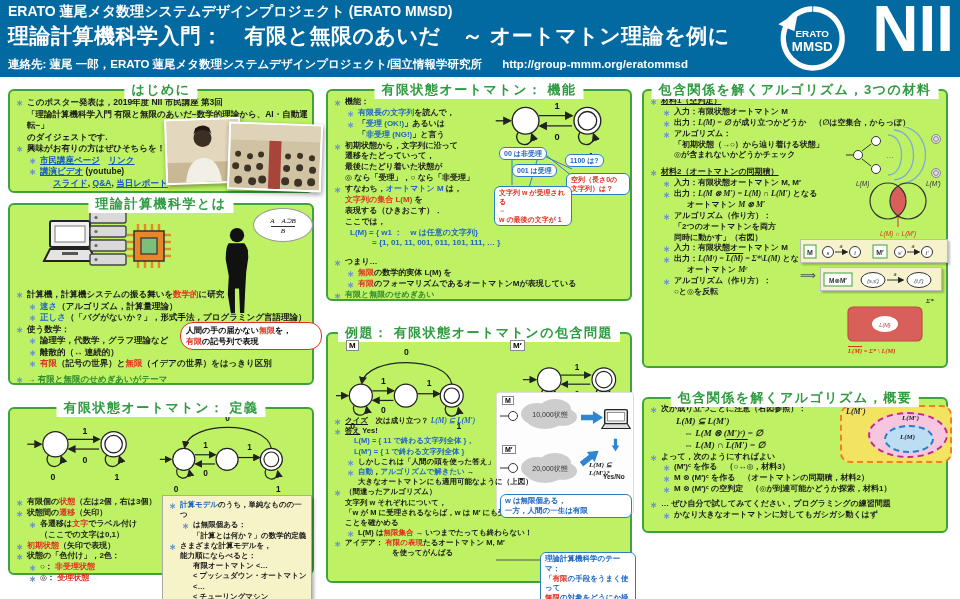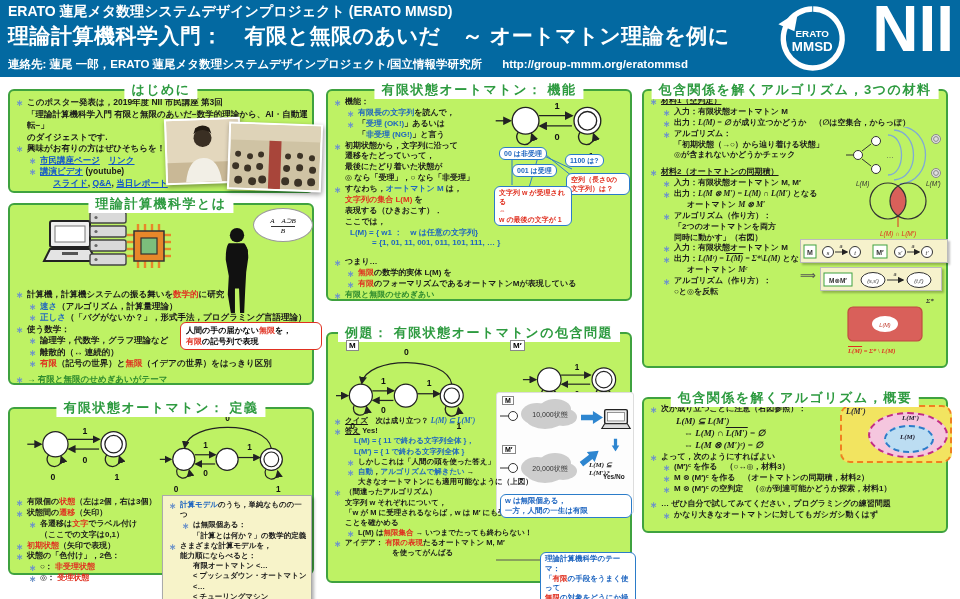--- a/index.html
+++ b/index.html
@@ -32,21 +32,21 @@
 .seg-bi{font-style:italic;font-family:"Liberation Serif",serif;color:#1F66C0}
 .seg-ov{text-decoration:overline}
 .seg-iov{font-style:italic;font-family:"Liberation Serif",serif;text-decoration:overline}
 .lnk{color:#1155CC;text-decoration:underline;cursor:pointer}
 
 .aut{position:absolute}
 .aut line,.aut path{stroke:#222;fill:none;stroke-width:1.3}
 .aut circle{stroke:#222;fill:#fff;stroke-width:1.3}
 .aut text{font-size:9px;font-weight:bold;fill:#111;font-family:"Liberation Sans",sans-serif}
 
-.callout{position:absolute;border:1.5px solid #E03020;border-radius:6px;padding:2px 5px;font-size:8px;font-weight:bold;background:#fff;line-height:1.4;z-index:4}
+.callout{position:absolute;border:1.5px solid #E03020;border-radius:13px;padding:2px 5px;font-size:8px;font-weight:bold;background:#fff;line-height:1.4;z-index:4}
 .note{position:absolute;background:#F7F3C9;border:1px solid #aaa;box-shadow:2px 3px 3px rgba(0,0,0,.3);padding:4px 4px;z-index:2}
 .bub{position:absolute;border:1.5px solid #2B7CC9;border-radius:6px;background:#fff;padding:1px 4px;font-size:7px;font-weight:bold;color:#1F66C0;line-height:1.3;z-index:5}
 .bub.red{color:#E03020}
 .photo{position:absolute;background:#fff;padding:2px;box-shadow:1px 2px 5px rgba(0,0,0,.4);z-index:4}
 .mlab{position:absolute;border:1px solid #888;padding:0 2px;font-size:8px;font-weight:bold;background:#fff;z-index:3}
 .panel{position:absolute;border:1px solid #ddd;background:#fdfdfd;border-radius:3px;z-index:1}
 .tinylab{position:absolute;font-weight:bold}
 .it{font-style:italic;font-family:"Liberation Serif",serif}
 
 .ov-out{position:absolute;background:#F2E460;border:2px dashed #F08020;border-radius:10px}
@@ -530,22 +530,22 @@
     <text x="41" y="21.5" text-anchor="middle" font-size="5.5" font-style="italic" fill="#C0392B">L(M)</text>
   </svg>
   <div class="tinylab it" style="left:204px;top:256px;font-size:6.5px;color:#E03020"><span class="seg-ov">L(M)</span><span> = Σ* \ L(M)</span></div>
 </section>
 
 <section class="sec" style="left:642px;top:397px;width:306px;height:136px">
   <h2>包含関係を解くアルゴリズム，概要</h2>
   <ul class="ln s8" style="position:absolute;left:4px;top:5px;width:298px">
     <li class="i1 b">次が成り立つことに注意（右図参照）：</li>
     <li class="i1" style="padding-left:28px;font-size:9px"><span class="seg-i">L(M) ⊆ L(M′)</span></li>
+    <li class="i1" style="padding-left:36px;font-size:9px"><span class="seg-i">⇔  </span><span class="seg-i">L(M ⊗ (M′)ᶜ) = ∅</span></li>
     <li class="i1" style="padding-left:36px;font-size:9px"><span class="seg-i">⇔  </span><span class="seg-i">L(M) ∩ </span><span class="seg-iov">L(M′)</span><span class="seg-i"> = ∅</span></li>
-    <li class="i1" style="padding-left:36px;font-size:9px"><span class="seg-i">⇔  </span><span class="seg-i">L(M ⊗ (M′)ᶜ) = ∅</span></li>
     <li class="i1 b">よって，次のようにすればよい</li>
     <li class="i2 b">(M′)ᶜ を作る　（○↔◎，材料3）</li>
     <li class="i2 b">M ⊗ (M′)ᶜ を作る　（オートマトンの同期積，材料2）</li>
     <li class="i2 b">M ⊗ (M′)ᶜ の空判定　（◎が到達可能かどうか探索，材料1）</li>
     <li class="i1 b" style="margin-top:4px">… ぜひ自分で試してみてください，プログラミングの練習問題</li>
     <li class="i2 b">かなり大きなオートマトンに対してもガシガシ動くはず</li>
   </ul>
   <div class="ov-out" style="left:196px;top:6px;width:112px;height:58px"></div>
   <div class="tinylab" style="left:202px;top:8px;font-size:8px;z-index:2;color:#223"><span class="seg-iov">L(M′)</span></div>
   <div class="ov-mid" style="left:224px;top:13px;width:80px;height:46px"></div>

